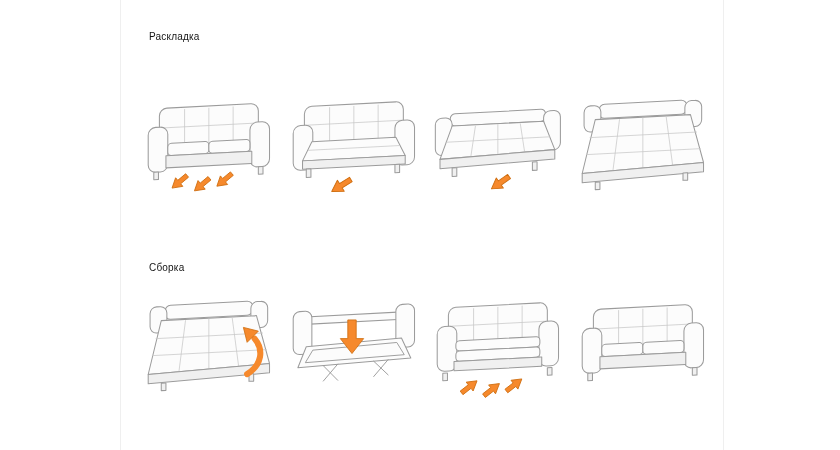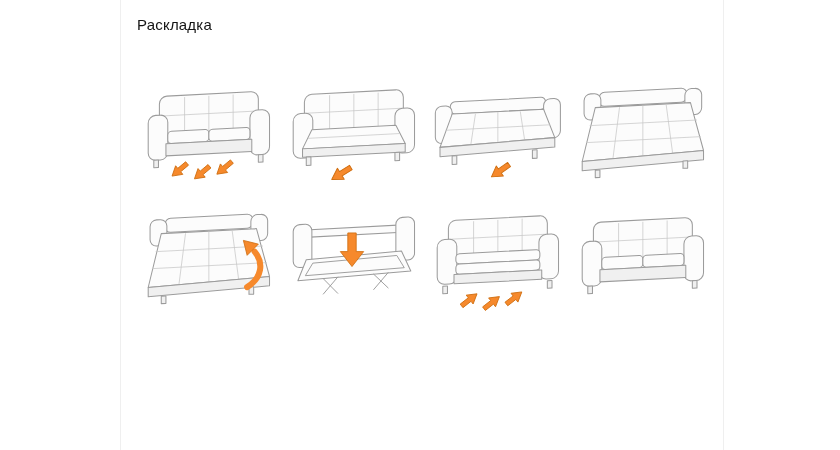--- a/index.html
+++ b/index.html
@@ -13,22 +13,22 @@
   .sheet {
     position: absolute; left: 120px; top: 0;
     width: 604px; height: 450px;
     box-sizing: border-box;
     border-left: 1px solid #efefef;
     border-right: 1px solid #efefef;
     padding: 16px 12px 0 16px;
     background: #ffffff;
   }
   .section-title {
-    margin: 0;
-    font-size: 15px;
+    margin: 12px;
+    font-size: 10px;
     font-weight: 400;
     color: #141414;
     letter-spacing: .2px;
     line-height: 17px;
   }
   .row { display: flex; justify-content: space-between; }
   #row-unfold { margin-top: 46px; }
   #title-fold { margin-top: 58px; }
   #row-fold { margin-top: 16px; }
   .cell { width: 140px; height: 110px; margin: 0; flex: 0 0 auto; }
@@ -119,20 +119,21 @@
             <path class="tuft" d="M50,29 L43,83 M75,28.5 L75,84 M100,29 L107,82 M18,47 H133 M14,65 H137"></path>
             <path class="shade" d="M10,85 L140,80 L140,90 L10,95 Z"></path>
             <rect class="shade" x="24" y="95" width="5" height="8"></rect>
             <rect class="shade" x="118" y="90" width="5" height="8"></rect>
           </g>
         </svg>
       </figure>
 
     </div>
 
+    <h2 class="section-title" id="title-fold">Сборка</h2>
 
     <div class="row" id="row-fold">
 
       <figure class="cell">
         <svg viewBox="0 0 150 110">
           <g transform="translate(2,0) skewY(-3)">
             <rect class="body" x="28" y="12" width="94" height="15" rx="6"></rect>
             <rect class="body" x="12" y="13" width="18" height="28" rx="7"></rect>
             <rect class="body" x="120" y="13" width="18" height="28" rx="7"></rect>
             <path class="body" d="M24,28 L126,28 L140,80 L10,85 Z"></path>

